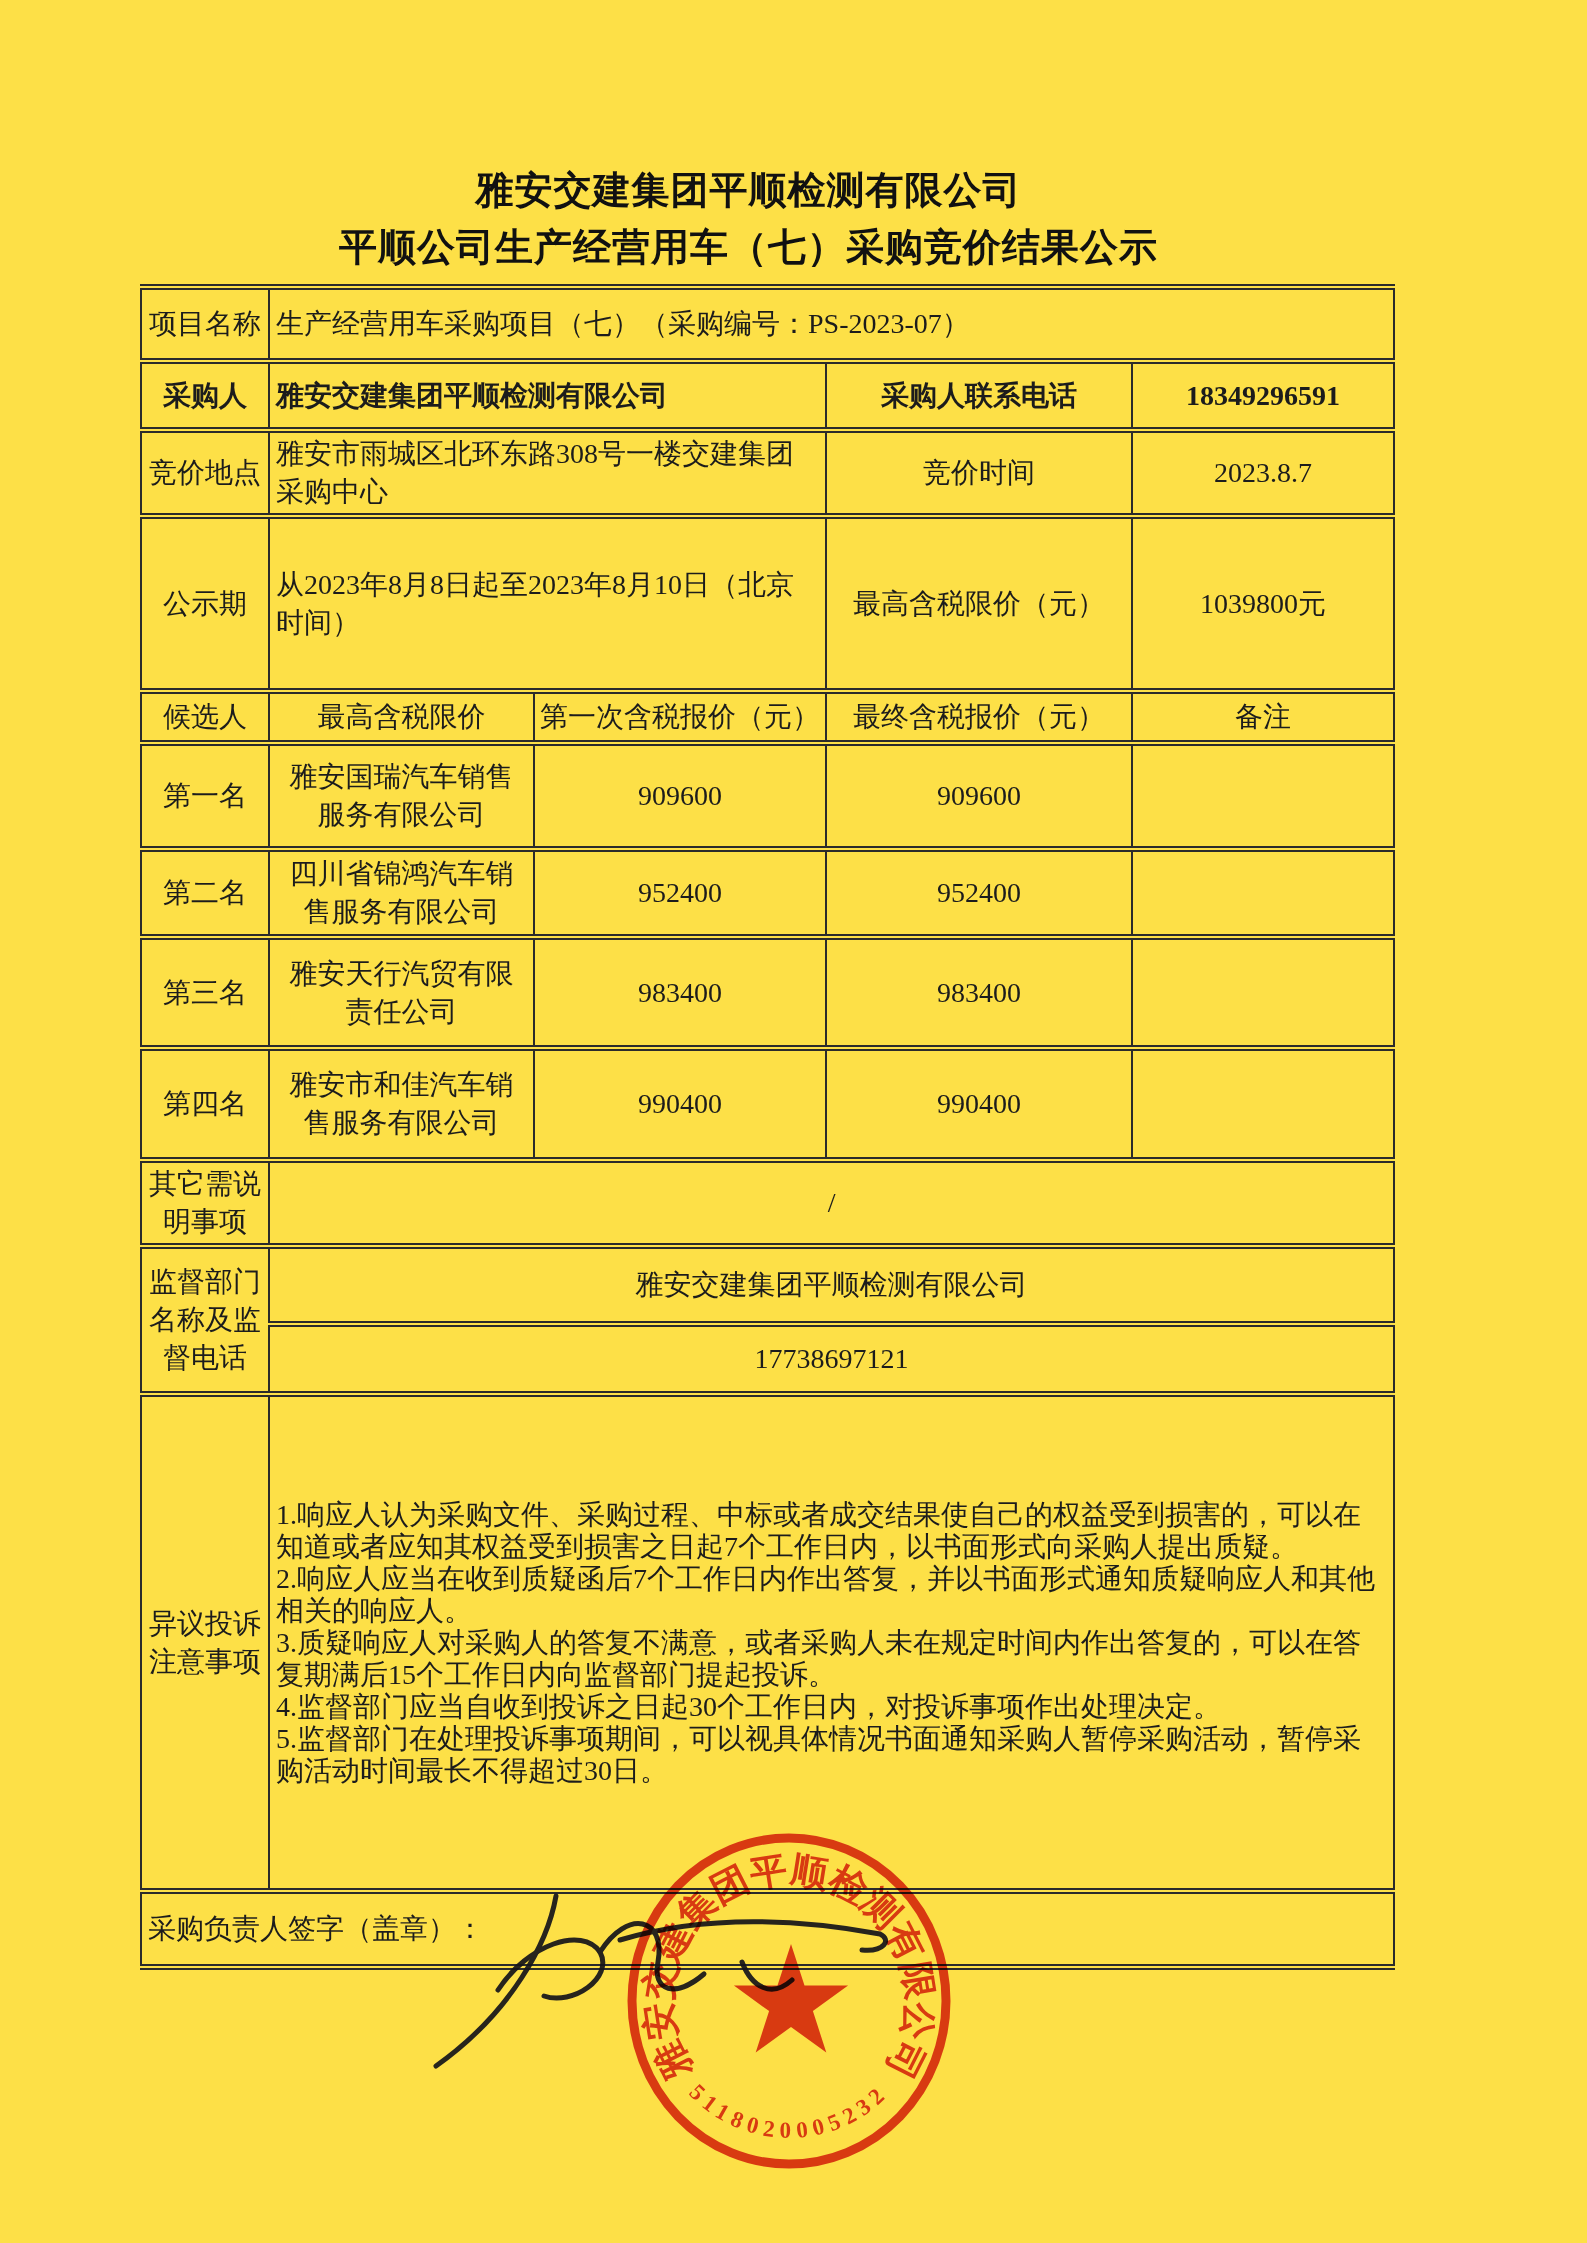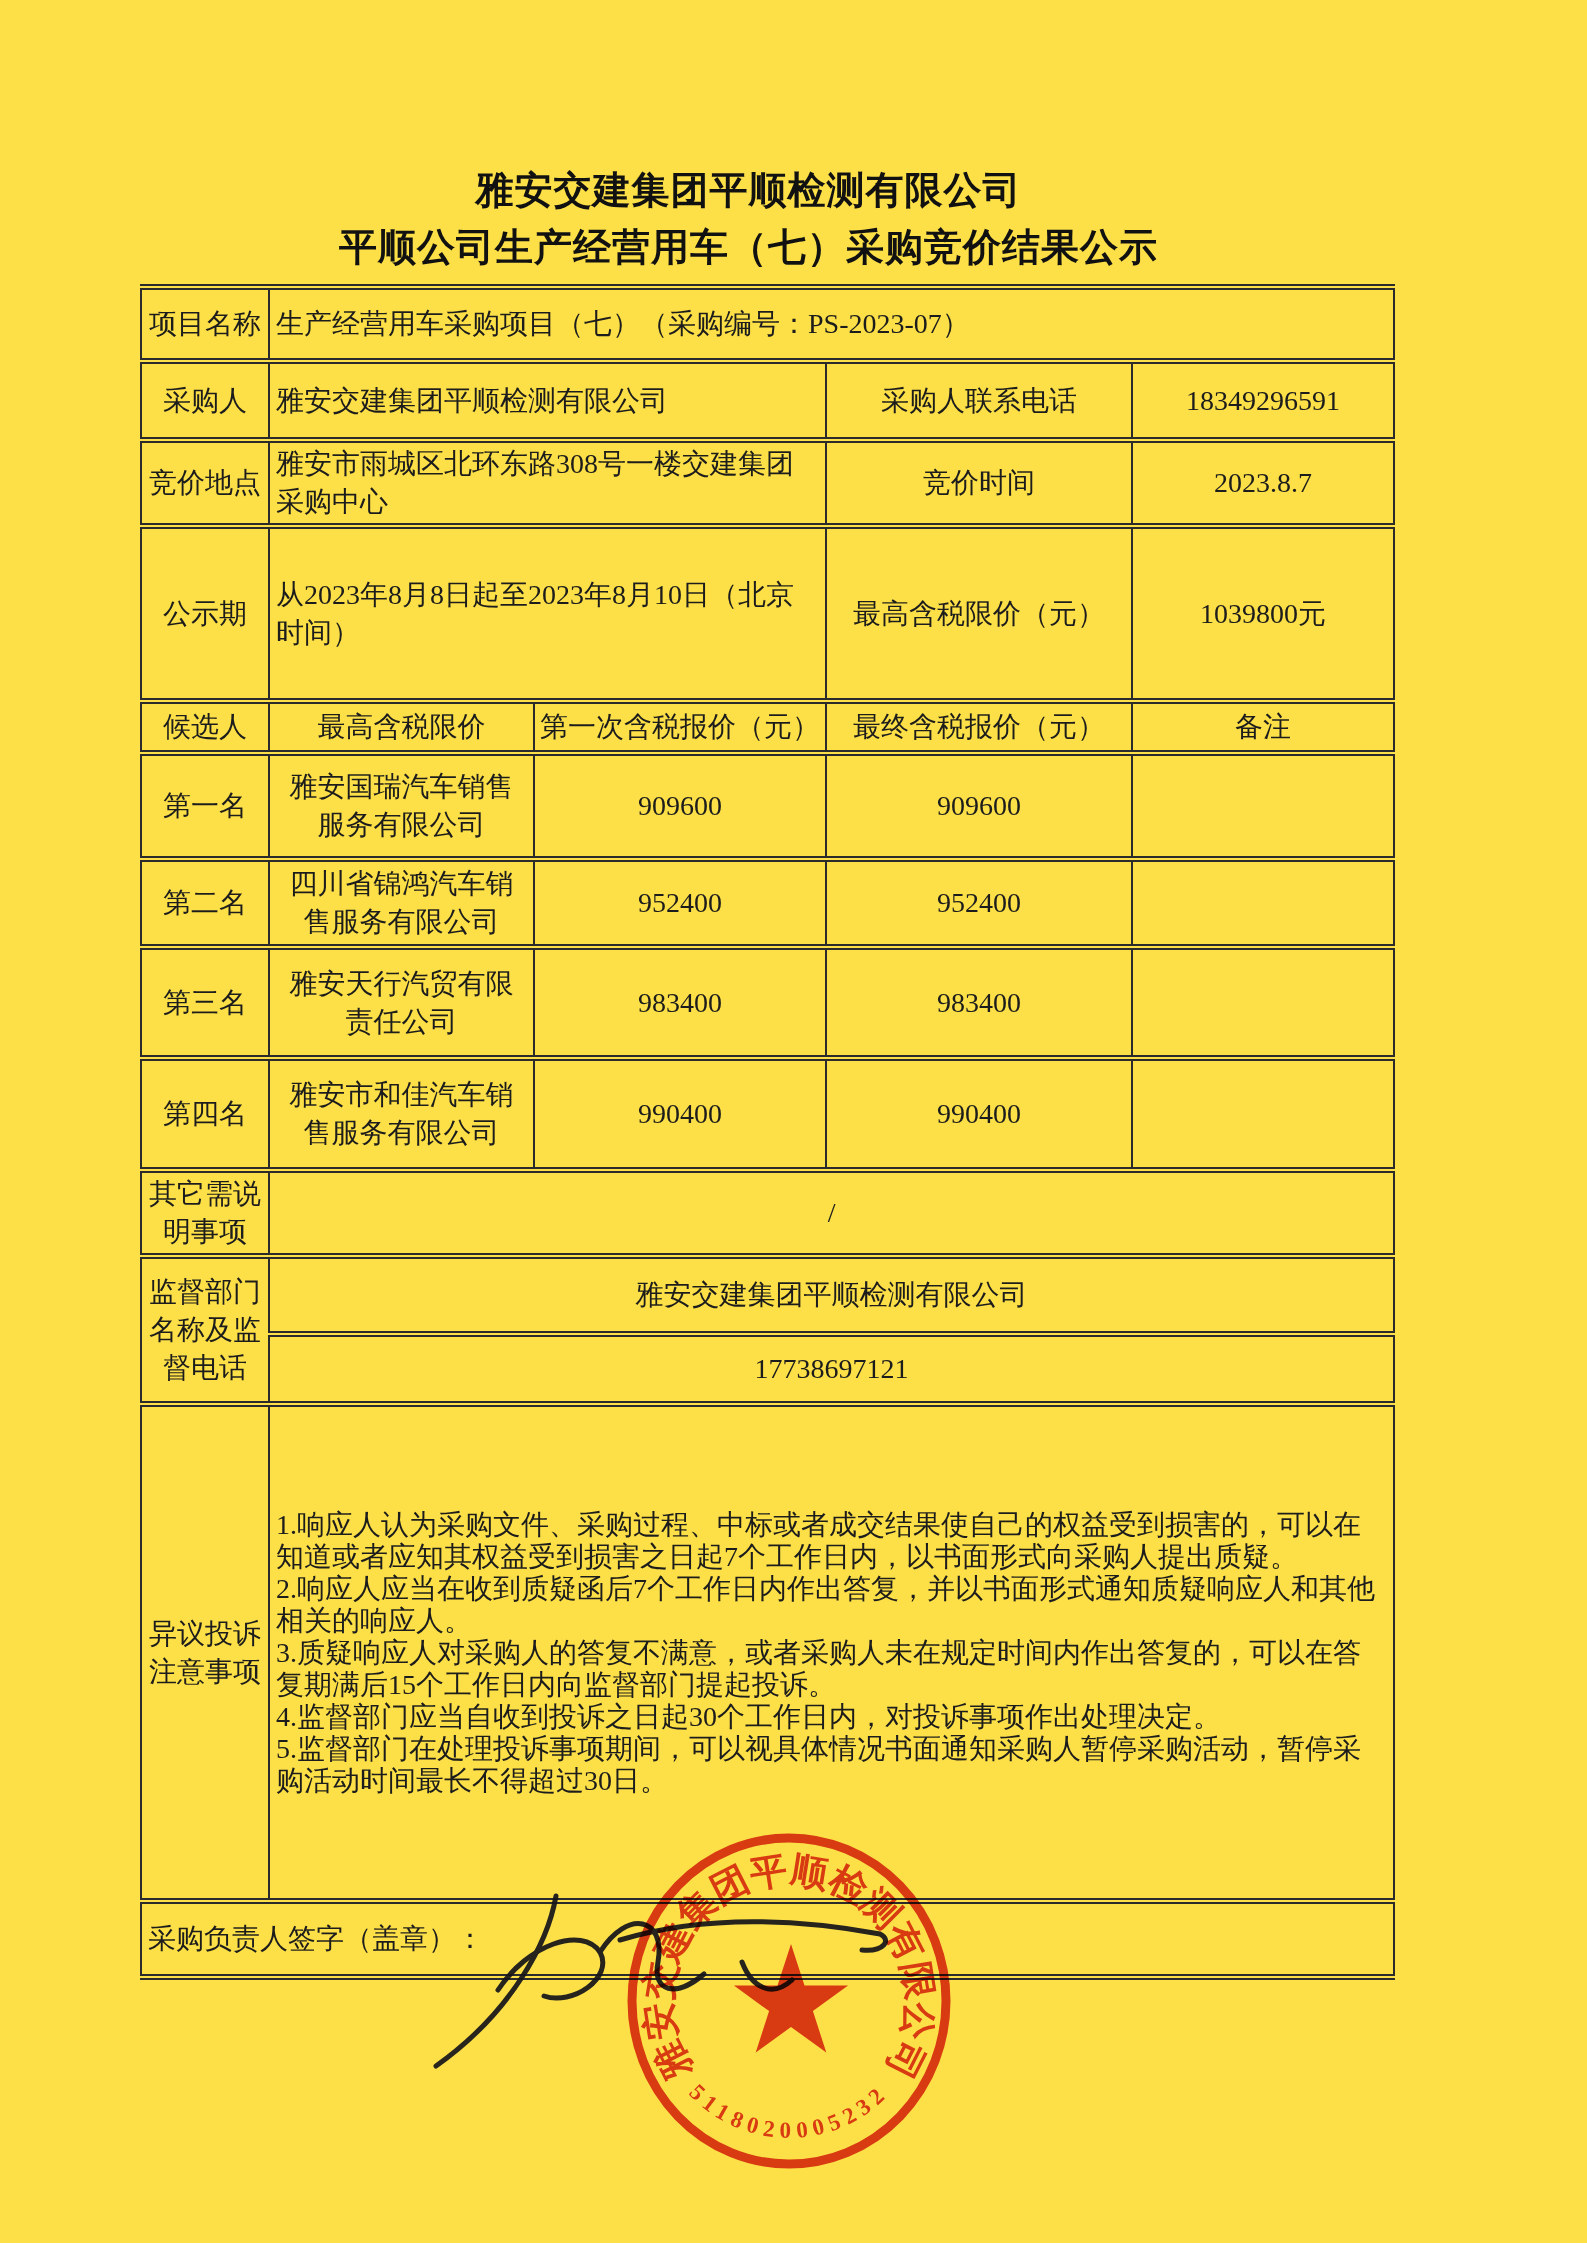--- a/index.html
+++ b/index.html
@@ -29,21 +29,21 @@
     border-top:6px double #2b2b2b;
     border-bottom:6px double #2b2b2b;
     font-size:28px;line-height:38px;
     vertical-align:middle;
     padding:2px 6px;
     overflow:hidden;
   }
   td.lab{text-align:center;padding:2px 4px;}
   td.left{text-align:left;padding-left:10px;}
   td.center{text-align:center;}
-  tr.r1{height:74px;} tr.r2{height:79px;} tr.r3{height:80px;} tr.r4{height:175px;}
+  tr.r1{height:74px;} tr.r2{height:69px;font-weight:bold;} tr.r3{height:80px;} tr.r4{height:175px;}
   tr.r5{height:52px;} tr.r6{height:106px;} tr.r7{height:88px;} tr.r8{height:111px;}
   tr.r9{height:112px;} tr.r10{height:77px;} tr.r11{height:78px;} tr.r12{height:70px;}
   tr.r13{height:497px;} tr.r14{height:76px;}
   td.objbody{padding:6px 12px 6px 10px;}
   .objline{margin:0;line-height:32px;}
   .sig-label{padding-left:8px;}
   .overlay{position:absolute;left:0;top:0;pointer-events:none;}
   .stamp-art{mix-blend-mode:multiply;}
 </style>
 </head>

